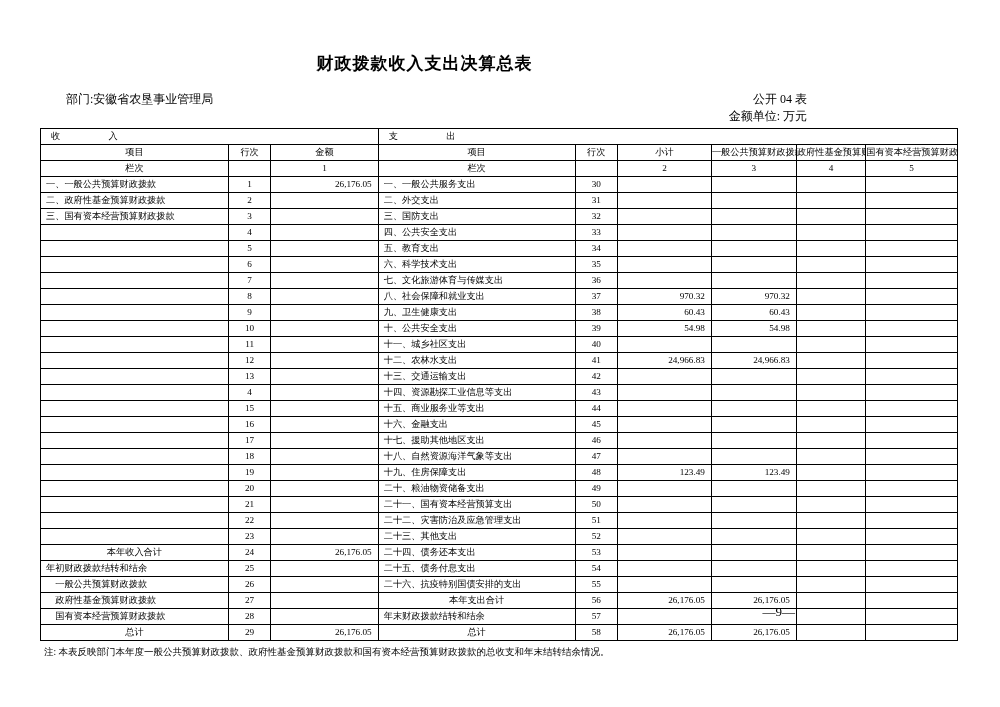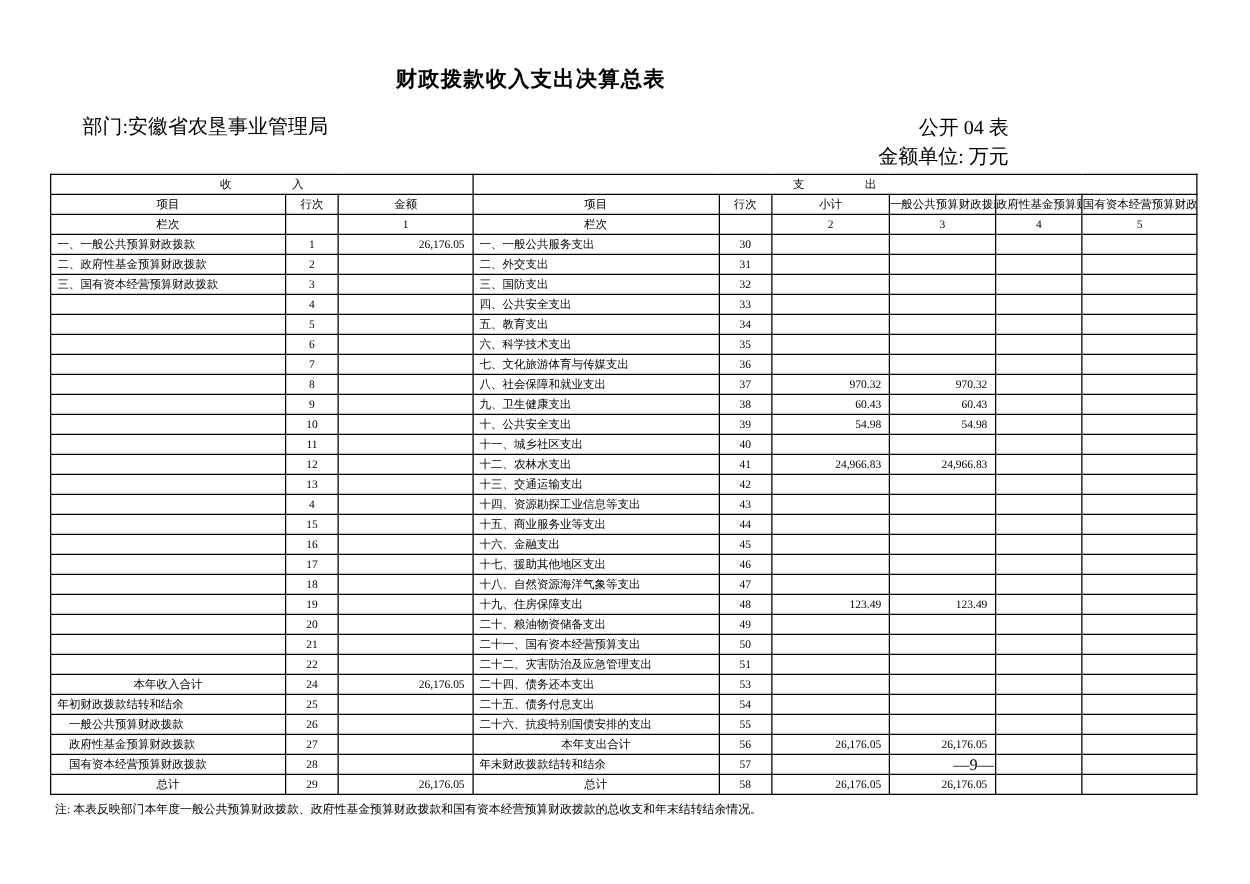--- a/index.html
+++ b/index.html
@@ -26,21 +26,21 @@
     font-size: 17px;
     font-weight: bold;
     letter-spacing: 1px;
     margin: 14px 0 16px 0;
     font-family: "Liberation Sans", "DejaVu Sans", sans-serif;
   }
   .meta-row {
     display: flex;
     justify-content: space-between;
     align-items: flex-start;
-    font-size: 16px;
+    font-size: 12px;
     margin-bottom: 2px;
     gap: 12px;
   }
   .meta-left {
     padding-left: 26px;
   }
   .meta-right {
     text-align: right;
     line-height: 1.45;
     padding-right: 2px;
@@ -59,21 +59,21 @@
     line-height: 13px;
     vertical-align: middle;
     font-weight: normal;
     overflow: hidden;
     white-space: nowrap;
   }
   .c-center { text-align: center; }
   .c-left { text-align: left; padding-left: 5px !important; }
   .c-right { text-align: right; padding-right: 6px !important; }
   .hdr-group {
-    text-align: center;
+    text-align: left;
     letter-spacing: 10px;
     padding-left: 10px !important;
     height: 17px;
   }
   .hdr-main {
     text-align: center;
     height: 30px;
     line-height: 12px;
     white-space: normal;
   }
@@ -399,20 +399,31 @@
           <td class="c-center">22</td>
           <td class="c-right"></td>
           <td class="c-left">二十二、灾害防治及应急管理支出</td>
           <td class="c-center">51</td>
           <td class="c-right"></td>
           <td class="c-right"></td>
           <td class="c-right"></td>
           <td class="c-right"></td>
         </tr>
         <tr>
+          <td class="c-left"></td>
+          <td class="c-center">23</td>
+          <td class="c-right"></td>
+          <td class="c-left">二十三、其他支出</td>
+          <td class="c-center">52</td>
+          <td class="c-right"></td>
+          <td class="c-right"></td>
+          <td class="c-right"></td>
+          <td class="c-right"></td>
+        </tr>
+        <tr>
           <td class="c-center bold">本年收入合计</td>
           <td class="c-center">24</td>
           <td class="c-right">26,176.05</td>
           <td class="c-left">二十四、债务还本支出</td>
           <td class="c-center">53</td>
           <td class="c-right"></td>
           <td class="c-right"></td>
           <td class="c-right"></td>
           <td class="c-right"></td>
         </tr>

